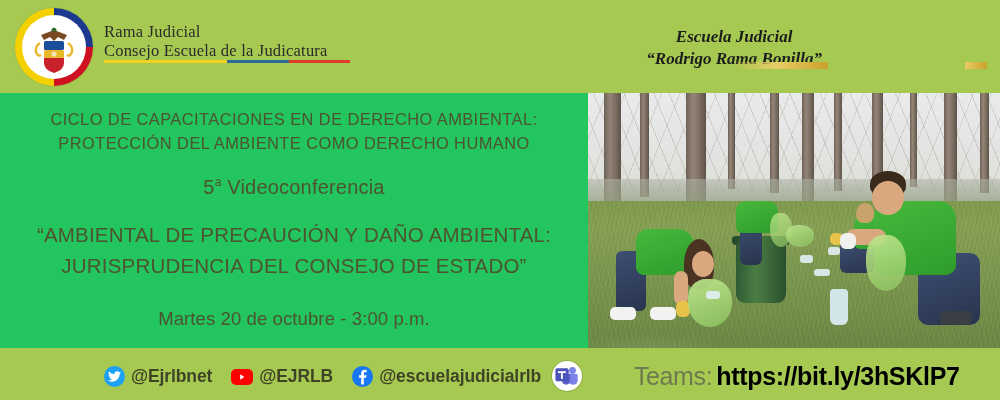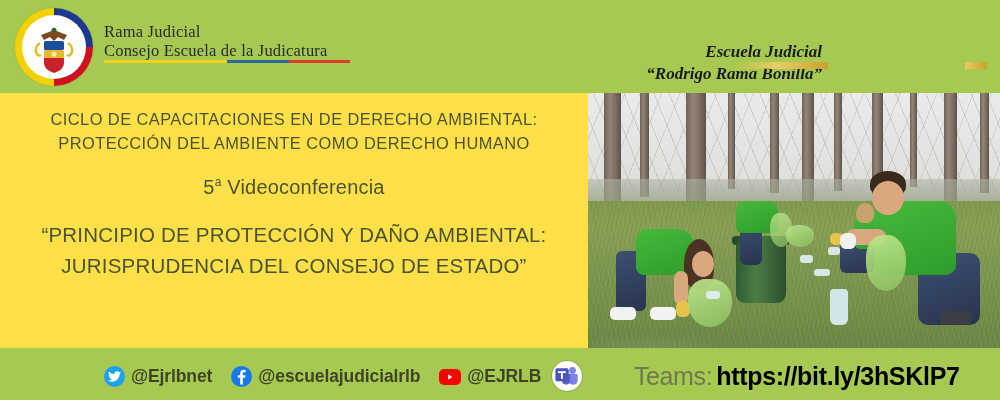--- a/index.html
+++ b/index.html
@@ -19,33 +19,33 @@
   .crest .inner{position:absolute;left:7px;top:7px;width:64px;height:64px;border-radius:50%;background:#fff;}
   .crest .shieldwrap{position:absolute;left:0;top:0;width:78px;height:78px;}
 
   .org{position:absolute;left:104px;top:22px;width:430px;}
   .org .l1,.org .l2{
     font-family:"Liberation Serif", serif;font-size:16.5px;color:#2b2b2b;
     line-height:19px;letter-spacing:.2px;white-space:nowrap;}
   .tri{position:absolute;left:104px;top:60px;width:246px;height:3px;
        background:linear-gradient(to right,#f2d21e 0 50%,#2a6b94 50% 75%,#e03c2a 75% 100%);}
 
-  .school{position:absolute;right:22px;top:41px;text-align:right;}
+  .school{position:absolute;right:22px;top:26px;text-align:center;}
   .school .s1,.school .s2{
     font-family:"Liberation Serif", serif;font-style:italic;font-weight:bold;
     font-size:17px;color:#1c1c1c;line-height:22px;white-space:nowrap;}
   .school .s2{position:relative;}
   .goldbar{position:absolute;height:7px;
     background:linear-gradient(to right,rgba(214,178,60,.15),#e8cc66 45%,#c9a22c);}
   .goldbar.long{left:736px;top:62px;width:92px;}
   .goldbar.short{left:965px;top:62px;width:22px;
     background:linear-gradient(to right,#e8cc66,#c9a22c);}
 
   
-  .panel{position:absolute;left:0;top:93px;width:588px;height:255px;background:#fde047;}
+  .panel{position:absolute;left:0;top:93px;width:588px;height:255px;background:#22c55e;}
 
   .txt{position:absolute;left:0;width:588px;text-align:center;color:#4d5330;
        font-family:"Liberation Sans", sans-serif;}
   .cycle{top:14px;font-size:16.4px;line-height:24px;letter-spacing:.45px;}
   .vc{top:82px;font-size:20px;letter-spacing:.2px;}
   .vc sup{font-size:12px;vertical-align:super;}
   .maintitle{top:126px;font-size:20.5px;line-height:31px;letter-spacing:.2px;}
   .date{top:215px;font-size:18.5px;letter-spacing:.1px;}
 
   
@@ -148,24 +148,25 @@
     <div class="txt cycle">
       <div>CICLO DE CAPACITACIONES EN DE DERECHO AMBIENTAL:</div>
       <div>PROTECCIÓN DEL AMBIENTE COMO DERECHO HUMANO</div>
     </div>
 
     <div class="txt vc">
       <span>5</span><sup>a</sup><span> Videoconferencia</span>
     </div>
 
     <div class="txt maintitle">
-      <div>“PRINCIPIO DE PROTECCIÓN Y DAÑO AMBIENTAL:</div>
+      <div>“AMBIENTAL DE PRECAUCIÓN Y DAÑO AMBIENTAL:</div>
       <div>JURISPRUDENCIA DEL CONSEJO DE ESTADO”</div>
     </div>
 
+    <div class="txt date">Martes 20 de octubre - 3:00 p.m.</div>
   </div>
 
   <div class="photo">
     <div class="ph-sky"></div>
     <div class="branchy"></div>
     <div class="trunk" style="left:16px;width:17px;height:118px;"></div>
     <div class="trunk" style="left:52px;width:9px;height:104px;"></div>
     <div class="trunk" style="left:98px;width:20px;height:128px;"></div>
     <div class="trunk" style="left:140px;width:7px;height:96px;"></div>
     <div class="trunk" style="left:182px;width:9px;height:100px;"></div>
@@ -231,35 +232,35 @@
     <div class="grp">
       <span class="ic tw">
         <svg width="13" height="11" viewBox="0 0 24 20">
             <path fill="#fff" d="M24 2.6a9.8 9.8 0 0 1-2.8.8A4.9 4.9 0 0 0 23.3.7a9.8 9.8 0 0 1-3.1 1.2A4.9 4.9 0 0 0 11.8 6 13.9 13.9 0 0 1 1.7.9a4.9 4.9 0 0 0 1.5 6.5A4.8 4.8 0 0 1 1 6.8v.1a4.9 4.9 0 0 0 3.9 4.8 4.9 4.9 0 0 1-2.2.1 4.9 4.9 0 0 0 4.6 3.4A9.9 9.9 0 0 1 0 17.3 13.9 13.9 0 0 0 7.5 19.5c9.1 0 14-7.5 14-14v-.7A9.9 9.9 0 0 0 24 2.6z"></path>
           </svg>
       </span>
       <span class="handle">@Ejrlbnet</span>
     </div>
 
     <div class="grp">
+      <span class="ic yt">
+        <svg width="10" height="10" viewBox="0 0 10 10">
+            <path fill="#fff" d="M3.2 2.3 7.3 5 3.2 7.7z"></path>
+          </svg>
+      </span>
+      <span class="handle">@EJRLB</span>
+    </div>
+
+    <div class="grp">
       <span class="ic fb">
         <svg width="9" height="16" viewBox="0 0 12 20">
             <path fill="#fff" d="M7.8 20v-9h3l.5-3.5H7.8V5.3c0-1 .3-1.7 1.8-1.7h1.9V.5A26 26 0 0 0 8.7.3C6 .3 4.2 2 4.2 5v2.5H1.2V11h3v9z"></path>
           </svg>
       </span>
       <span class="handle">@escuelajudicialrlb</span>
-    </div>
-
-    <div class="grp">
-      <span class="ic yt">
-        <svg width="10" height="10" viewBox="0 0 10 10">
-            <path fill="#fff" d="M3.2 2.3 7.3 5 3.2 7.7z"></path>
-          </svg>
-      </span>
-      <span class="handle">@EJRLB</span>
     </div>
   </div>
 
   <div class="teams">
     <span class="tcirc">
       <svg width="30" height="30" viewBox="0 0 30 30">
         <circle cx="20.5" cy="9.5" r="3.4" fill="#7b83eb"></circle>
         <circle cx="14.2" cy="10" r="2.6" fill="#5b5fc7"></circle>
         <path d="M17.5 13h7.2a1 1 0 0 1 1 1v5.2a4.6 4.6 0 0 1-9.2 0V14a1 1 0 0 1 1-1z" fill="#7b83eb"></path>
         <path d="M11 12.4h6.2a1 1 0 0 1 1 1v6.2a4.1 4.1 0 0 1-8.2 0v-6.2a1 1 0 0 1 1-1z" fill="#5b5fc7"></path>

